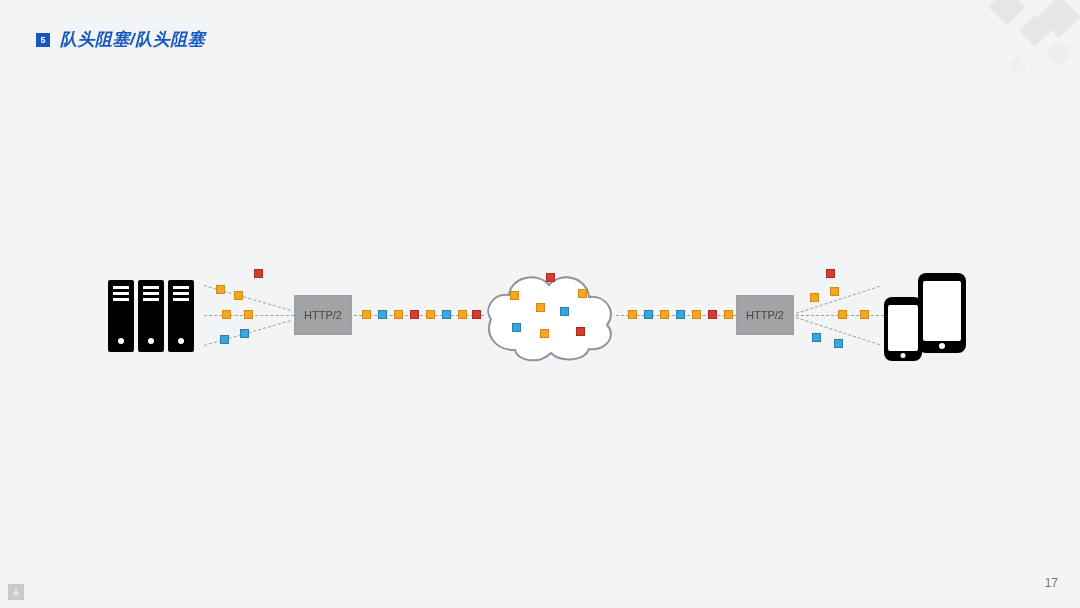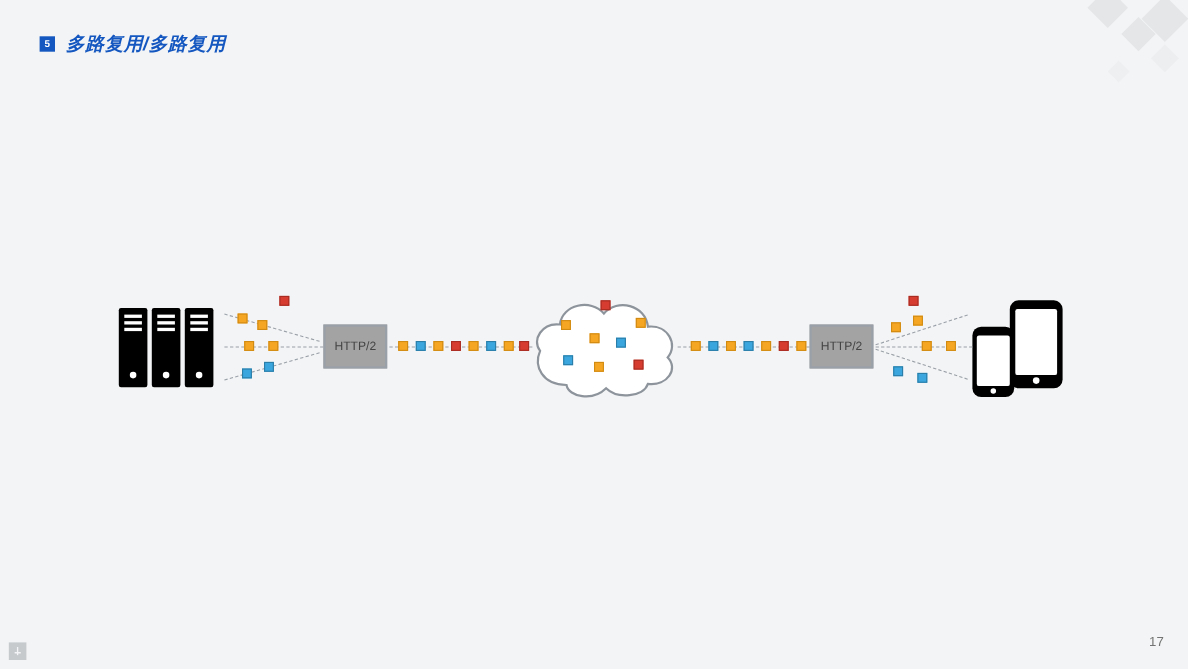--- a/index.html
+++ b/index.html
@@ -221,21 +221,21 @@
     position: absolute;
     border-top: 1.5px dashed #9aa0a8;
     transform-origin: left center;
   }
 </style>
 </head>
 <body>
 
 <div class="header">
   <div class="header-badge">5</div>
-  <div class="header-title">多路复用/多路复用</div>
+  <div class="header-title">队头阻塞/队头阻塞</div>
 </div>
 
 <div class="corner-deco">
   <div class="sq" style="width:26px;height:26px;top:-6px;right:60px;"></div>
   <div class="sq" style="width:22px;height:22px;top:20px;right:34px;"></div>
   <div class="sq" style="width:30px;height:30px;top:2px;right:6px;"></div>
   <div class="sq" style="width:18px;height:18px;top:44px;right:12px;background:#eceef0;"></div>
   <div class="sq" style="width:14px;height:14px;top:58px;right:56px;background:#edeff1;"></div>
 </div>
 

